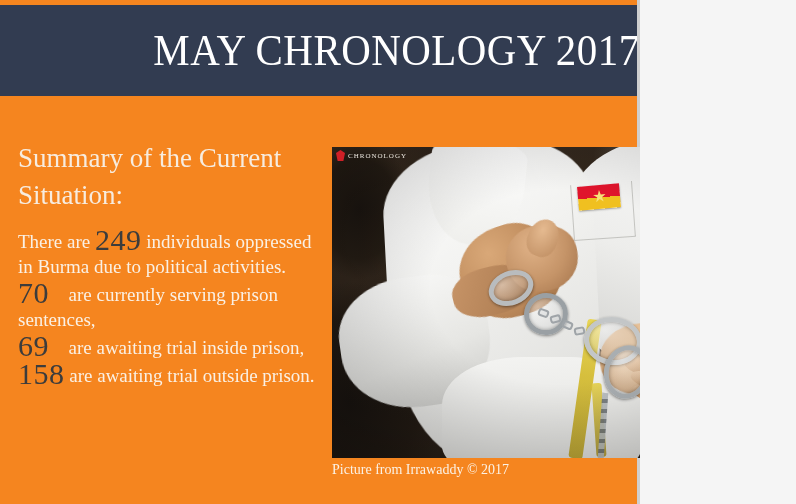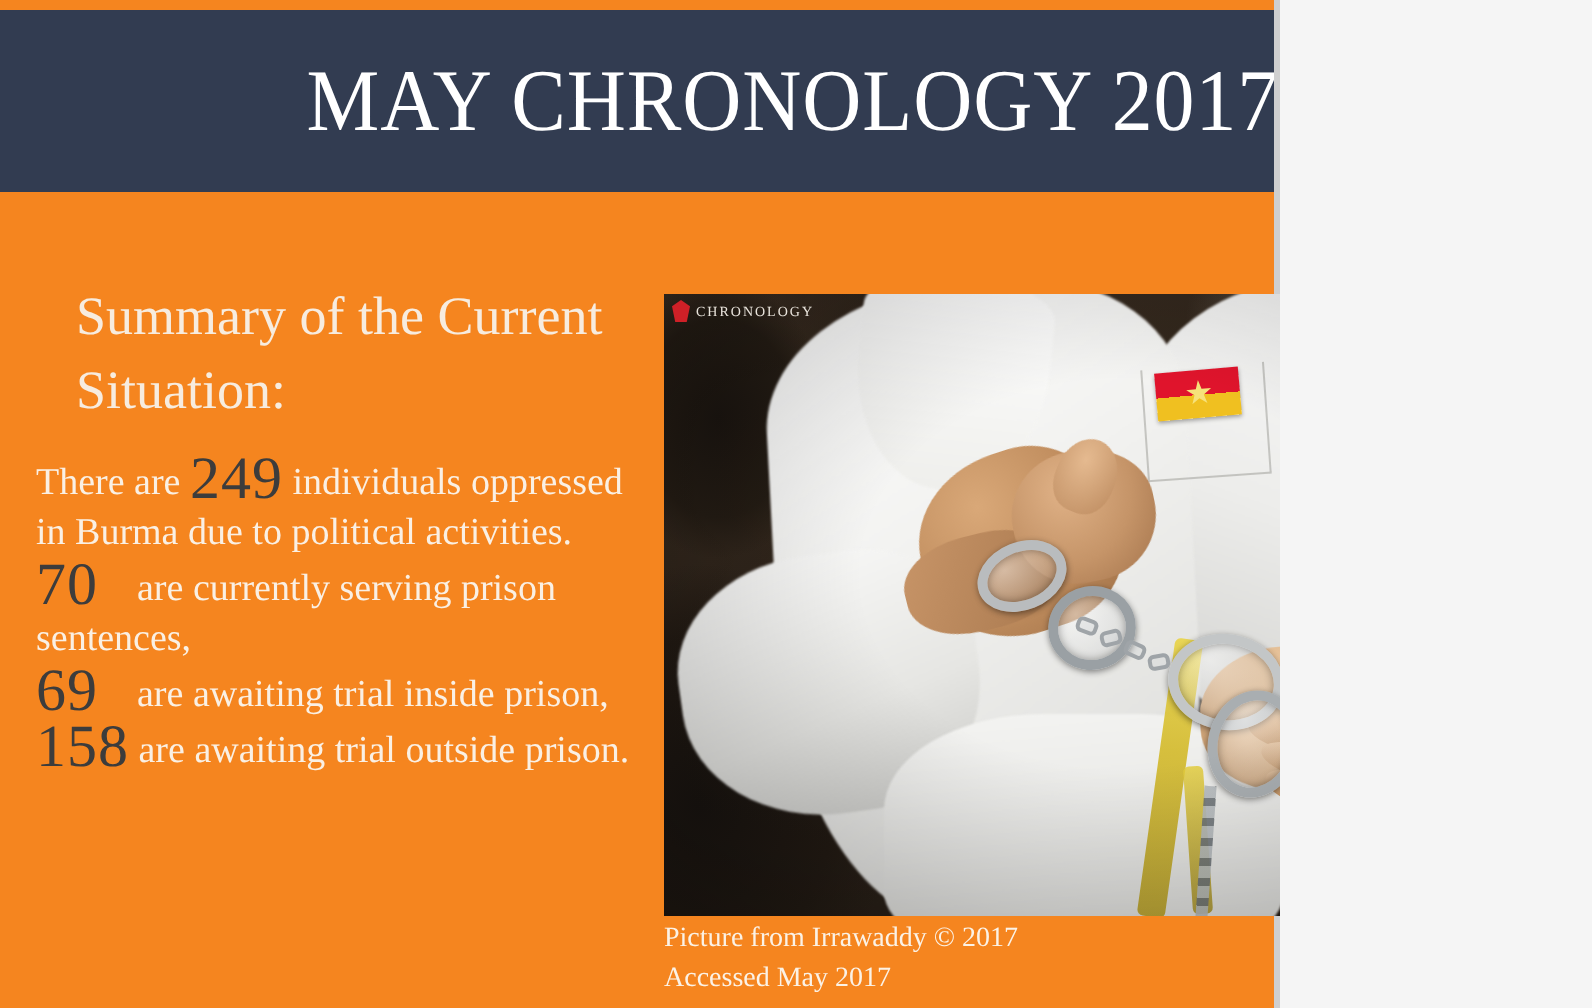--- a/index.html
+++ b/index.html
@@ -69,21 +69,20 @@
     top: 140px;
     width: 310px;
   }
 
   #summary-heading {
     color: #f7ecdf;
     font-size: 27px;
     line-height: 37px;
     font-weight: 400;
     margin-bottom: 13px;
-    margin-left: 20px;
   }
 
   .stat-line {
     color: #faf0e4;
     font-size: 19px;
     line-height: 25px;
     margin-top: 1px;
   }
 
   .stat-number {
@@ -463,16 +462,15 @@
     <div id="photo-vignette"></div>
 
     <div id="watermark">
       <div id="watermark-mark"></div>
       <div id="watermark-text">CHRONOLOGY</div>
     </div>
   </div>
 
   <div id="photo-caption">
     <div>Picture from Irrawaddy © 2017</div>
-    <div>Accessed May 2017</div>
   </div>
 
 </div>
 
 </body></html>

